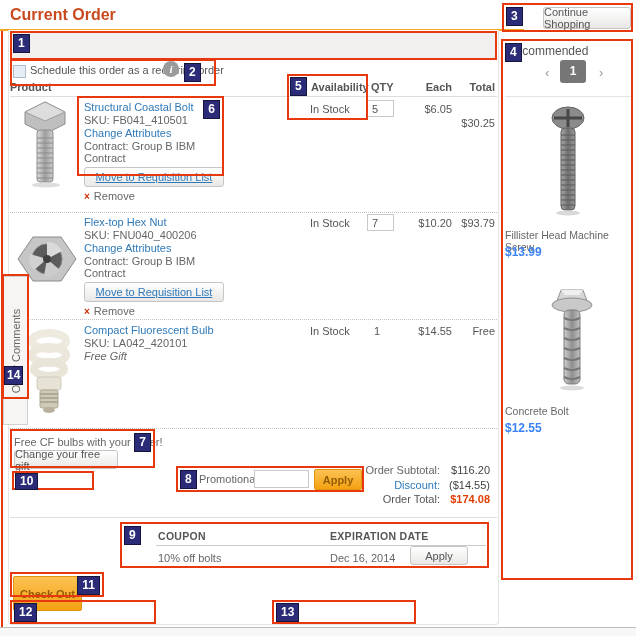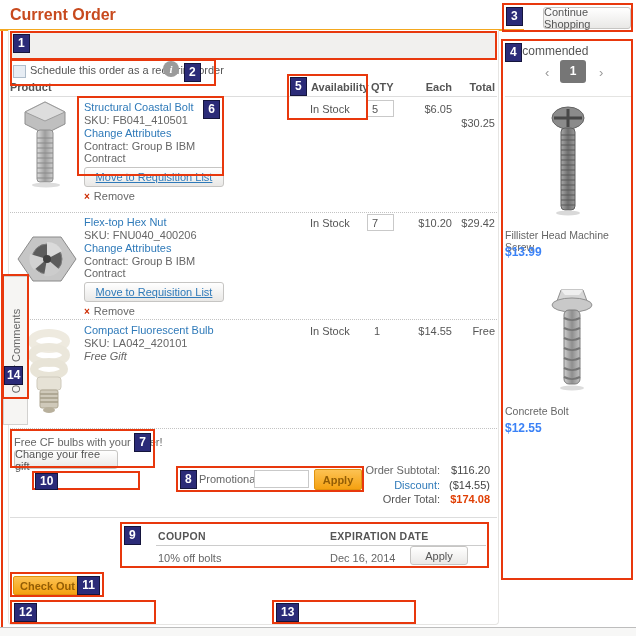--- a/index.html
+++ b/index.html
@@ -126,21 +126,21 @@
     <div class="row"><span class="link">Change Attributes</span></div>
     <div class="row contract">Contract: Group B IBM Contract</div>
     <div class="btn-gray blue move">Move to Requisition List</div>
     <div class="row">
       <span class="rm-x">×</span><span style="color:#666;">Remove</span>
     </div>
   </div>
   <div class="txt" style="left:310px;top:217px;">In Stock</div>
   <input class="qty-input" style="left: 367px; top: 214px;" value="7">
   <div class="money" style="left:400px;top:217px;">$10.20</div>
-  <div class="money" style="left:443px;top:217px;">$29.42</div>
+  <div class="money" style="left:443px;top:217px;">$93.79</div>
   <div class="dotted" style="left:10px;top:319px;width:487px;"></div>
 
   <div class="abs" style="left:24px;top:327px;">
     <svg width="50" height="92" viewBox="0 0 50 92">
       <ellipse cx="25" cy="14" rx="17" ry="8" fill="none" stroke="#eeeadf" stroke-width="8"></ellipse>
       <ellipse cx="25" cy="28" rx="17" ry="8" fill="none" stroke="#ebe7db" stroke-width="8"></ellipse>
       <ellipse cx="25" cy="42" rx="15" ry="7" fill="none" stroke="#e8e4d7" stroke-width="8"></ellipse>
       <rect x="13" y="50" width="24" height="13" rx="3" fill="#e6e2d6" stroke="#cfcabc"></rect>
       <rect x="16" y="63" width="18" height="18" rx="2" fill="#cfc9ba" stroke="#b0a894"></rect>
       <path d="M16 67h18M16 71h18M16 75h18" stroke="#a59d89" stroke-width="1.5"></path>
@@ -174,21 +174,21 @@
 
   <div class="hline" style="left:10px;top:517px;width:487px;"></div>
 
   <div class="coupon-hdr" style="left:158px;top:530px;">COUPON</div>
   <div class="coupon-hdr" style="left:330px;top:530px;">EXPIRATION DATE</div>
   <div class="hline" style="left:156px;top:545px;width:330px;background:#ccc;"></div>
   <div class="txt" style="left:158px;top:552px;color:#666;">10% off bolts</div>
   <div class="txt" style="left:330px;top:552px;color:#666;">Dec 16, 2014</div>
   <div class="btn-gray abs" style="left:410px;top:546px;width:58px;height:19px;">Apply</div>
 
-  <div class="btn-orange abs" style="left:13px;top:576px;width:69px;height:19px;">Check Out</div>
+  <div class="btn-orange abs" style="left:13px;top:576px;width:69px;height:35px;">Check Out</div>
 
   <div class="btn-gray abs" style="left:543px;top:7px;width:88px;height:22px;">Continue Shopping</div>
 
   <div class="txt" style="left:507px;top:44px;font-size:12px;color:#555;">Recommended</div>
   <div class="arrow" style="left:545px;top:65px;">‹</div>
   <div class="page-box" style="left:560px;top:60px;">1</div>
   <div class="arrow" style="left:599px;top:65px;">›</div>
   <div class="hline" style="left:505px;top:96px;width:126px;background:#e4e4e2;"></div>
 
   <div class="abs" style="left:548px;top:105px;">
@@ -254,21 +254,21 @@
   </div>
   <div class="ann" style="left:10px;top:429px;width:145px;height:39px;">
     <div class="lbl" style="right:2px;top:2px;">7</div>
   </div>
   <div class="ann" style="left:176px;top:466px;width:188px;height:26px;">
     <div class="lbl" style="left:2px;top:2px;">8</div>
   </div>
   <div class="ann" style="left:120px;top:522px;width:369px;height:46px;">
     <div class="lbl" style="left:2px;top:2px;">9</div>
   </div>
-  <div class="ann" style="left:12px;top:471px;width:108px;height:19px;margin-left:20px;">
+  <div class="ann" style="left:12px;top:471px;width:82px;height:19px;">
     <div class="lbl" style="left:1px;top:0;line-height:13px;">10</div>
   </div>
   <div class="ann" style="left:10px;top:572px;width:94px;height:25px;">
     <div class="lbl" style="right:2px;top:2px;">11</div>
   </div>
   <div class="ann" style="left:10px;top:600px;width:146px;height:24px;">
     <div class="lbl" style="left:2px;top:1px;">12</div>
   </div>
   <div class="ann" style="left:272px;top:600px;width:144px;height:24px;">
     <div class="lbl" style="left:2px;top:1px;">13</div>

